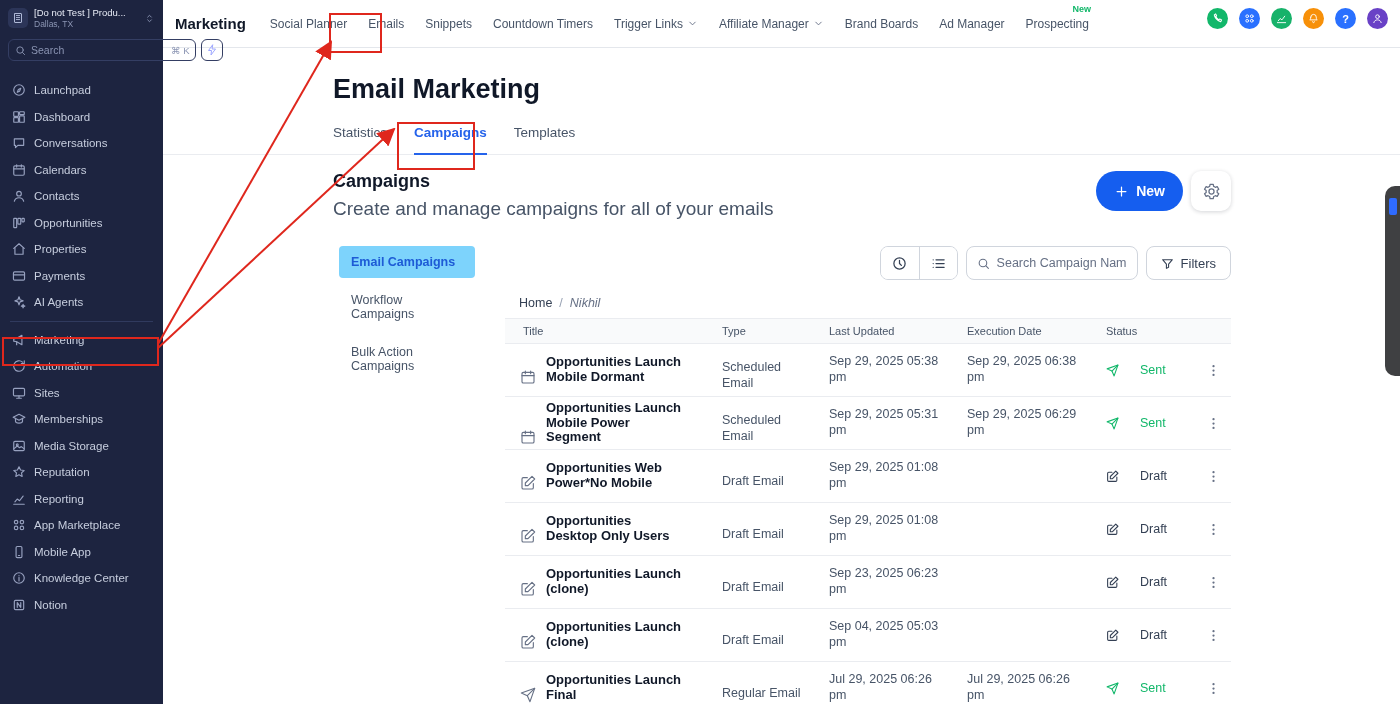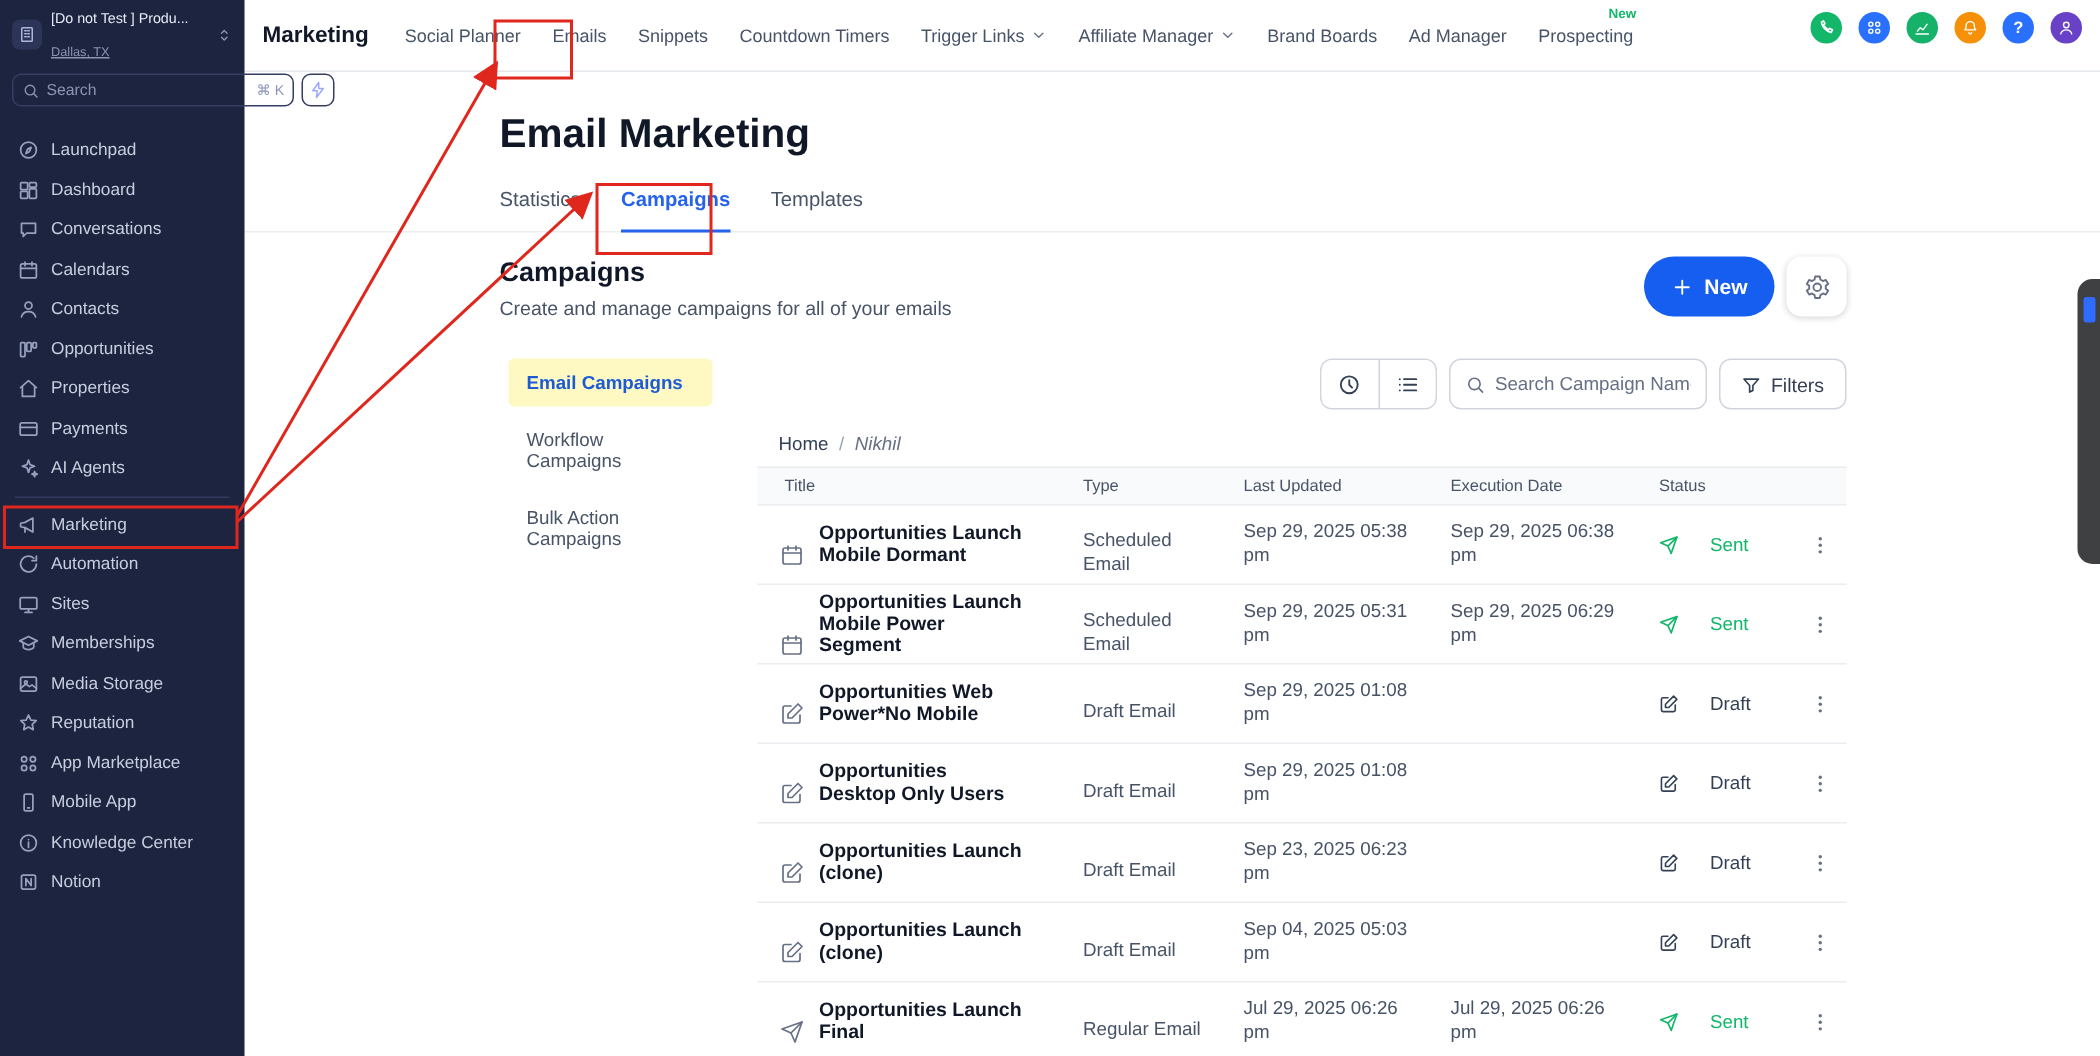--- a/index.html
+++ b/index.html
@@ -7,21 +7,21 @@
     font-family:"Liberation Sans", sans-serif; }
   svg.ic { fill:none; stroke:currentColor; stroke-width:2; stroke-linecap:round; stroke-linejoin:round; display:block; }
   svg.ic.fill { fill:currentColor; stroke:none; }
 
   
   .sidebar { position:fixed; left:0; top:0; width:163px; height:704px; background:#1d2440; color:#c7cede; z-index:10; }
   .acct { display:flex; align-items:center; gap:6px; padding:7px 8px 4px 8px; }
   .acct-ic { width:20px; height:20px; border-radius:5px; background:#2c3558; color:#aeb8d6; display:flex; align-items:center; justify-content:center; flex:none; }
   .acct-meta { flex:1; min-width:0; }
   .acct-name { font-size:9.5px; color:#e7ebf5; white-space:nowrap; overflow:hidden; }
-  .acct-loc { font-size:8.5px; color:#8b95b3; margin-top:11px;text-decoration:underline; }
+  .acct-loc { font-size:8.5px; color:#8b95b3; margin-top:1px; }
   .acct-chev { color:#8b95b3; flex:none; }
   .sb-search-row { display:flex; gap:5px; margin:6px 8px 0 8px; }
   .sb-search { flex:1; display:flex; align-items:center; gap:5px; height:22px; border:1px solid #343e63; border-radius:6px; padding:0 6px; color:#8b95b3; }
   .sb-search input { flex:1; min-width:0; background:transparent; border:none; outline:none; color:#c7cede; font-size:10.5px; }
   .sb-search input::placeholder { color:#8b95b3; }
   .sb-kbd { font-size:9.5px; color:#8b95b3; white-space:nowrap; }
   .sb-quick { width:22px; height:22px; flex:none; border:1px solid #343e63; border-radius:6px; display:flex; align-items:center; justify-content:center; color:#9fa8ff; }
   .nav { margin-top:16px; }
   .nav-item { display:flex; align-items:center; gap:8px; height:26.5px; padding:0 12px; font-size:11.5px; cursor:pointer; }
   .nav-item .nicon { color:#97a1bf; flex:none; display:flex; }
@@ -39,28 +39,28 @@
   .tb-circle { width:21px; height:21px; border-radius:50%; display:flex; align-items:center; justify-content:center; color:#fff; cursor:pointer; font-size:11px; font-weight:700; }
 
   
   .page { position:fixed; left:163px; top:60px; width:1237px; height:656px; background:#fff; overflow:hidden; }
   .em-title { margin:14px 0 0 170px; font-size:27px; font-weight:700; color:#101828; }
   .main-tabs { display:flex; gap:27px; padding-left:170px; margin-top:20px; border-bottom:1px solid #eaecf0; font-size:13.5px; color:#475467; }
   .main-tab { padding-bottom:13px; cursor:pointer; }
   .main-tab.active { color:#2563eb; font-weight:600; border-bottom:2.5px solid #2563eb; margin-bottom:-1px; }
   .section-row { display:flex; justify-content:space-between; align-items:flex-start; margin:16px 169px 0 170px; }
   .sec-title { font-size:18px; font-weight:600; color:#101828; }
-  .sec-sub { font-size:13px; color:#475467; margin-top:6px; }
+  .sec-sub { font-size:19px; color:#475467; margin-top:6px; }
   .sec-actions { display:flex; gap:8px; align-items:center; }
   .btn-new { display:flex; align-items:center; gap:7px; background:#155eef; color:#fff; border:none; border-radius:20px; height:40px; padding:0 18px; font-size:14px; font-weight:600; cursor:pointer; font-family:inherit; }
   .btn-gear { width:40px; height:40px; border:none; background:#fff; border-radius:10px; box-shadow:0 1px 4px rgba(16,24,40,.18); color:#667085; display:flex; align-items:center; justify-content:center; cursor:pointer; }
   .body-row { display:flex; margin:26px 169px 0 176px; }
   .left-col { width:136px; flex:none; margin-right:30px; }
   .side-tab { font-size:12.5px; color:#475467; padding:9px 12px; border-radius:4px; margin-bottom:6px; cursor:pointer; }
-  .side-tab.active { background:#fef9c3; color:#1d5bd6; font-weight:600; }
+  .side-tab.active { background:#7dd3fc; color:#1d5bd6; font-weight:600; }
   .right-col { width:726px; flex:none; }
   .controls { display:flex; justify-content:flex-end; align-items:center; gap:8px; }
   .toggle-group { display:flex; border:1px solid #d0d5dd; border-radius:8px; overflow:hidden; height:34px; }
   .toggle-btn { width:38px; display:flex; align-items:center; justify-content:center; background:#fff; border:none; color:#344054; cursor:pointer; }
   .toggle-btn + .toggle-btn { border-left:1px solid #d0d5dd; }
   .search-box { display:flex; align-items:center; gap:7px; width:172px; height:34px; border:1px solid #d0d5dd; border-radius:8px; padding:0 10px; color:#667085; background:#fff; }
   .search-box input { flex:1; min-width:0; border:none; outline:none; font-size:12.5px; color:#344054; background:transparent; }
   .search-box input::placeholder { color:#667085; }
   .btn-filters { display:flex; align-items:center; gap:7px; height:34px; padding:0 14px; border:1px solid #d0d5dd; border-radius:8px; background:#fff; font-size:13px; color:#344054; cursor:pointer; font-family:inherit; }
   .breadcrumb { margin:16px 0 8px 14px; font-size:12.5px; color:#344054; display:flex; gap:7px; align-items:center; }
@@ -387,20 +387,28 @@
         <span class="nicon">
           <svg class="ic" width="14" height="14">
             <use href="#i-star"></use>
           </svg>
         </span>
         <span>Reputation</span>
       </div>
     <div class="nav-item">
         <span class="nicon">
           <svg class="ic" width="14" height="14">
+            <use href="#i-chart"></use>
+          </svg>
+        </span>
+        <span>Reporting</span>
+      </div>
+    <div class="nav-item">
+        <span class="nicon">
+          <svg class="ic" width="14" height="14">
             <use href="#i-grid4"></use>
           </svg>
         </span>
         <span>App Marketplace</span>
       </div>
     <div class="nav-item">
         <span class="nicon">
           <svg class="ic" width="14" height="14">
             <use href="#i-mobile"></use>
           </svg>

